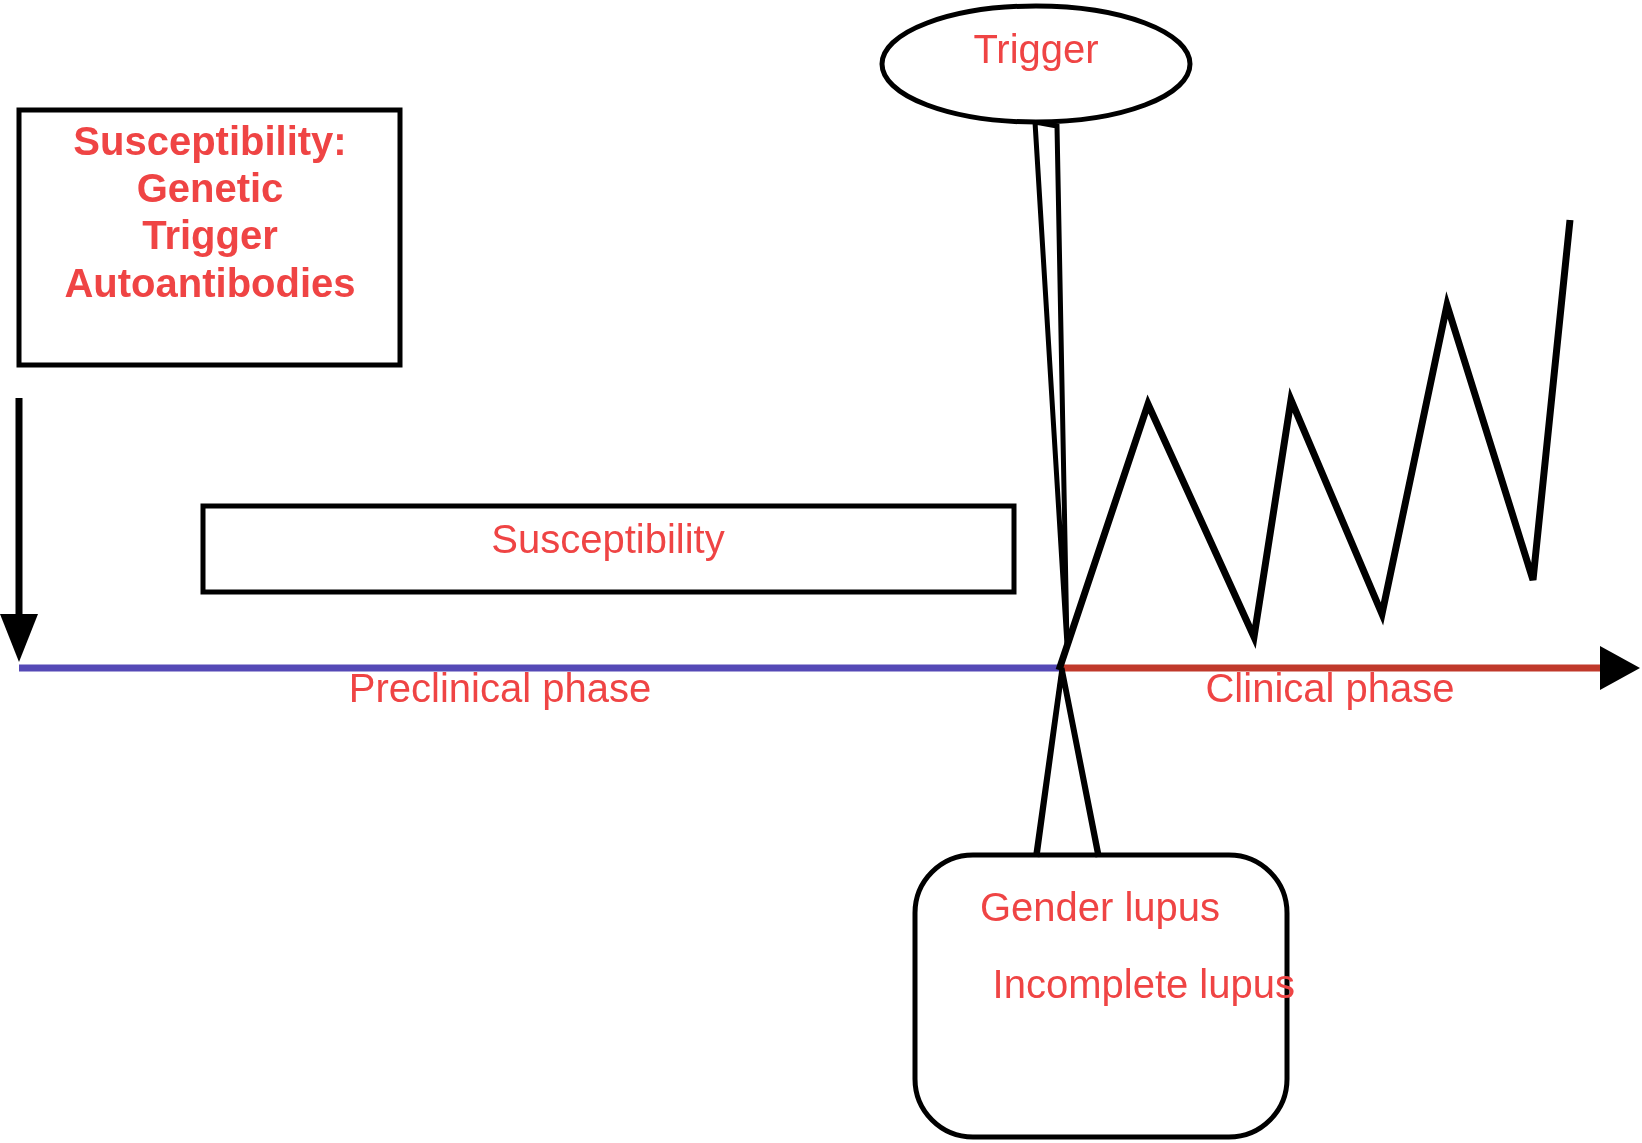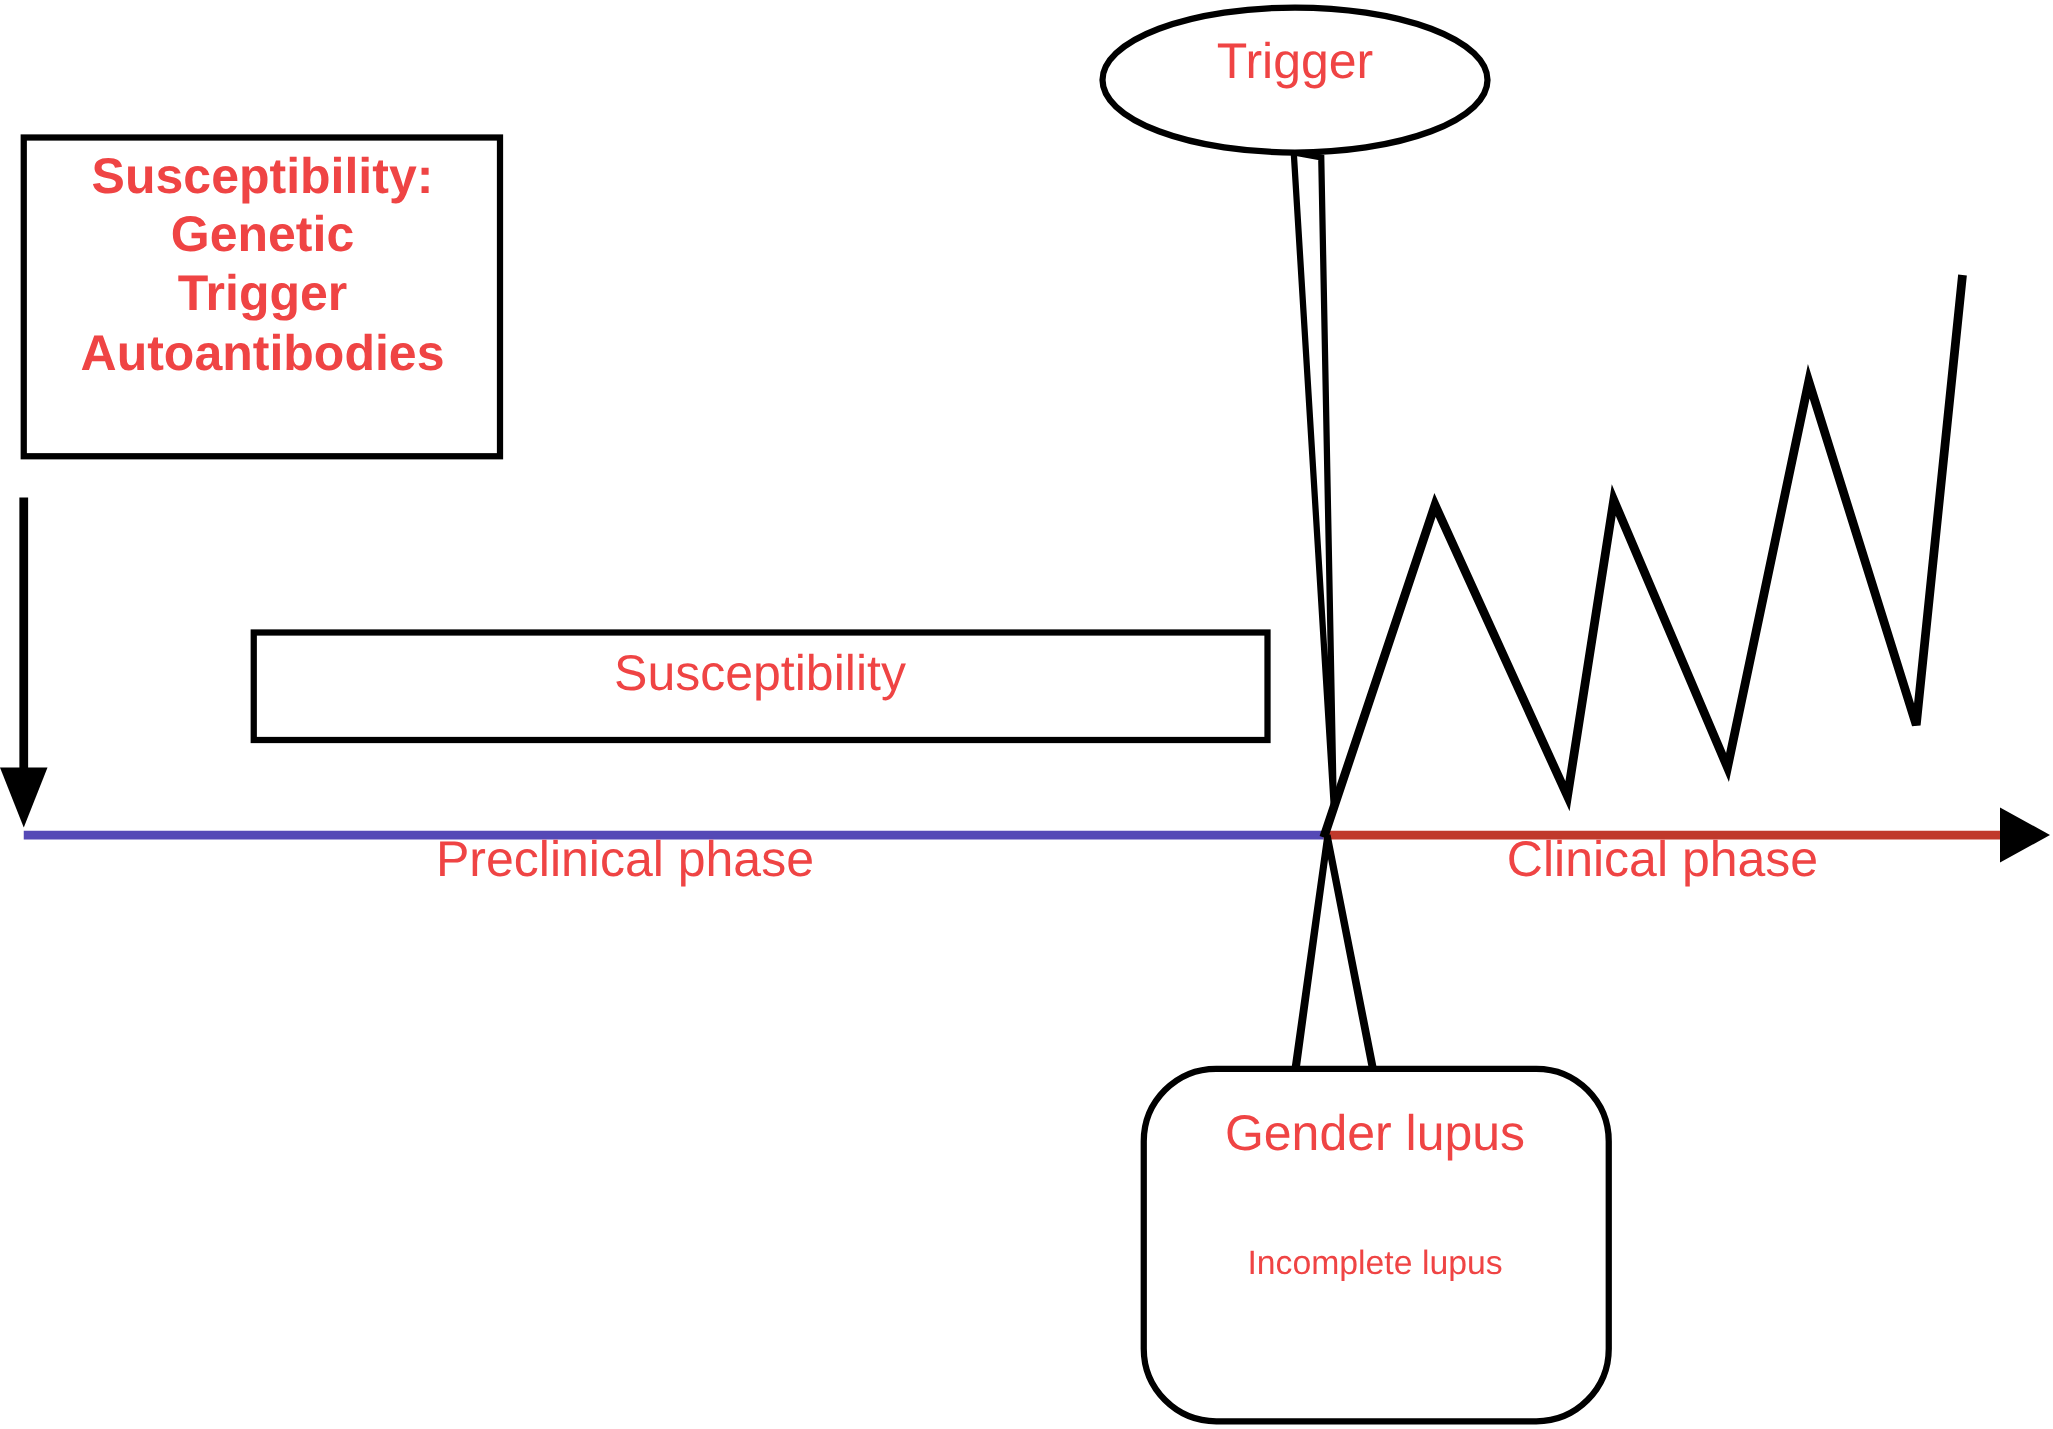--- a/index.html
+++ b/index.html
@@ -61,23 +61,24 @@
     font-size: 40px;
   }
   .latent-text {
     left: 920px;
     top: 884px;
     width: 360px;
     font-size: 40px;
   }
   .incomplete-text {
     left: 905px;
-    top: 995px;
+    top: 961px;
     width: 390px;
-    font-size: 27px;
+    font-size: 40px;
+    text-align: right;
   }
 </style>
 </head>
 <body>
 
 <div id="stage">
 
   <svg width="1642" height="1143" viewBox="0 0 1642 1143">
 
     <rect x="19" y="110" width="381" height="255" fill="#ffffff" stroke="#000000" stroke-width="5"></rect>

